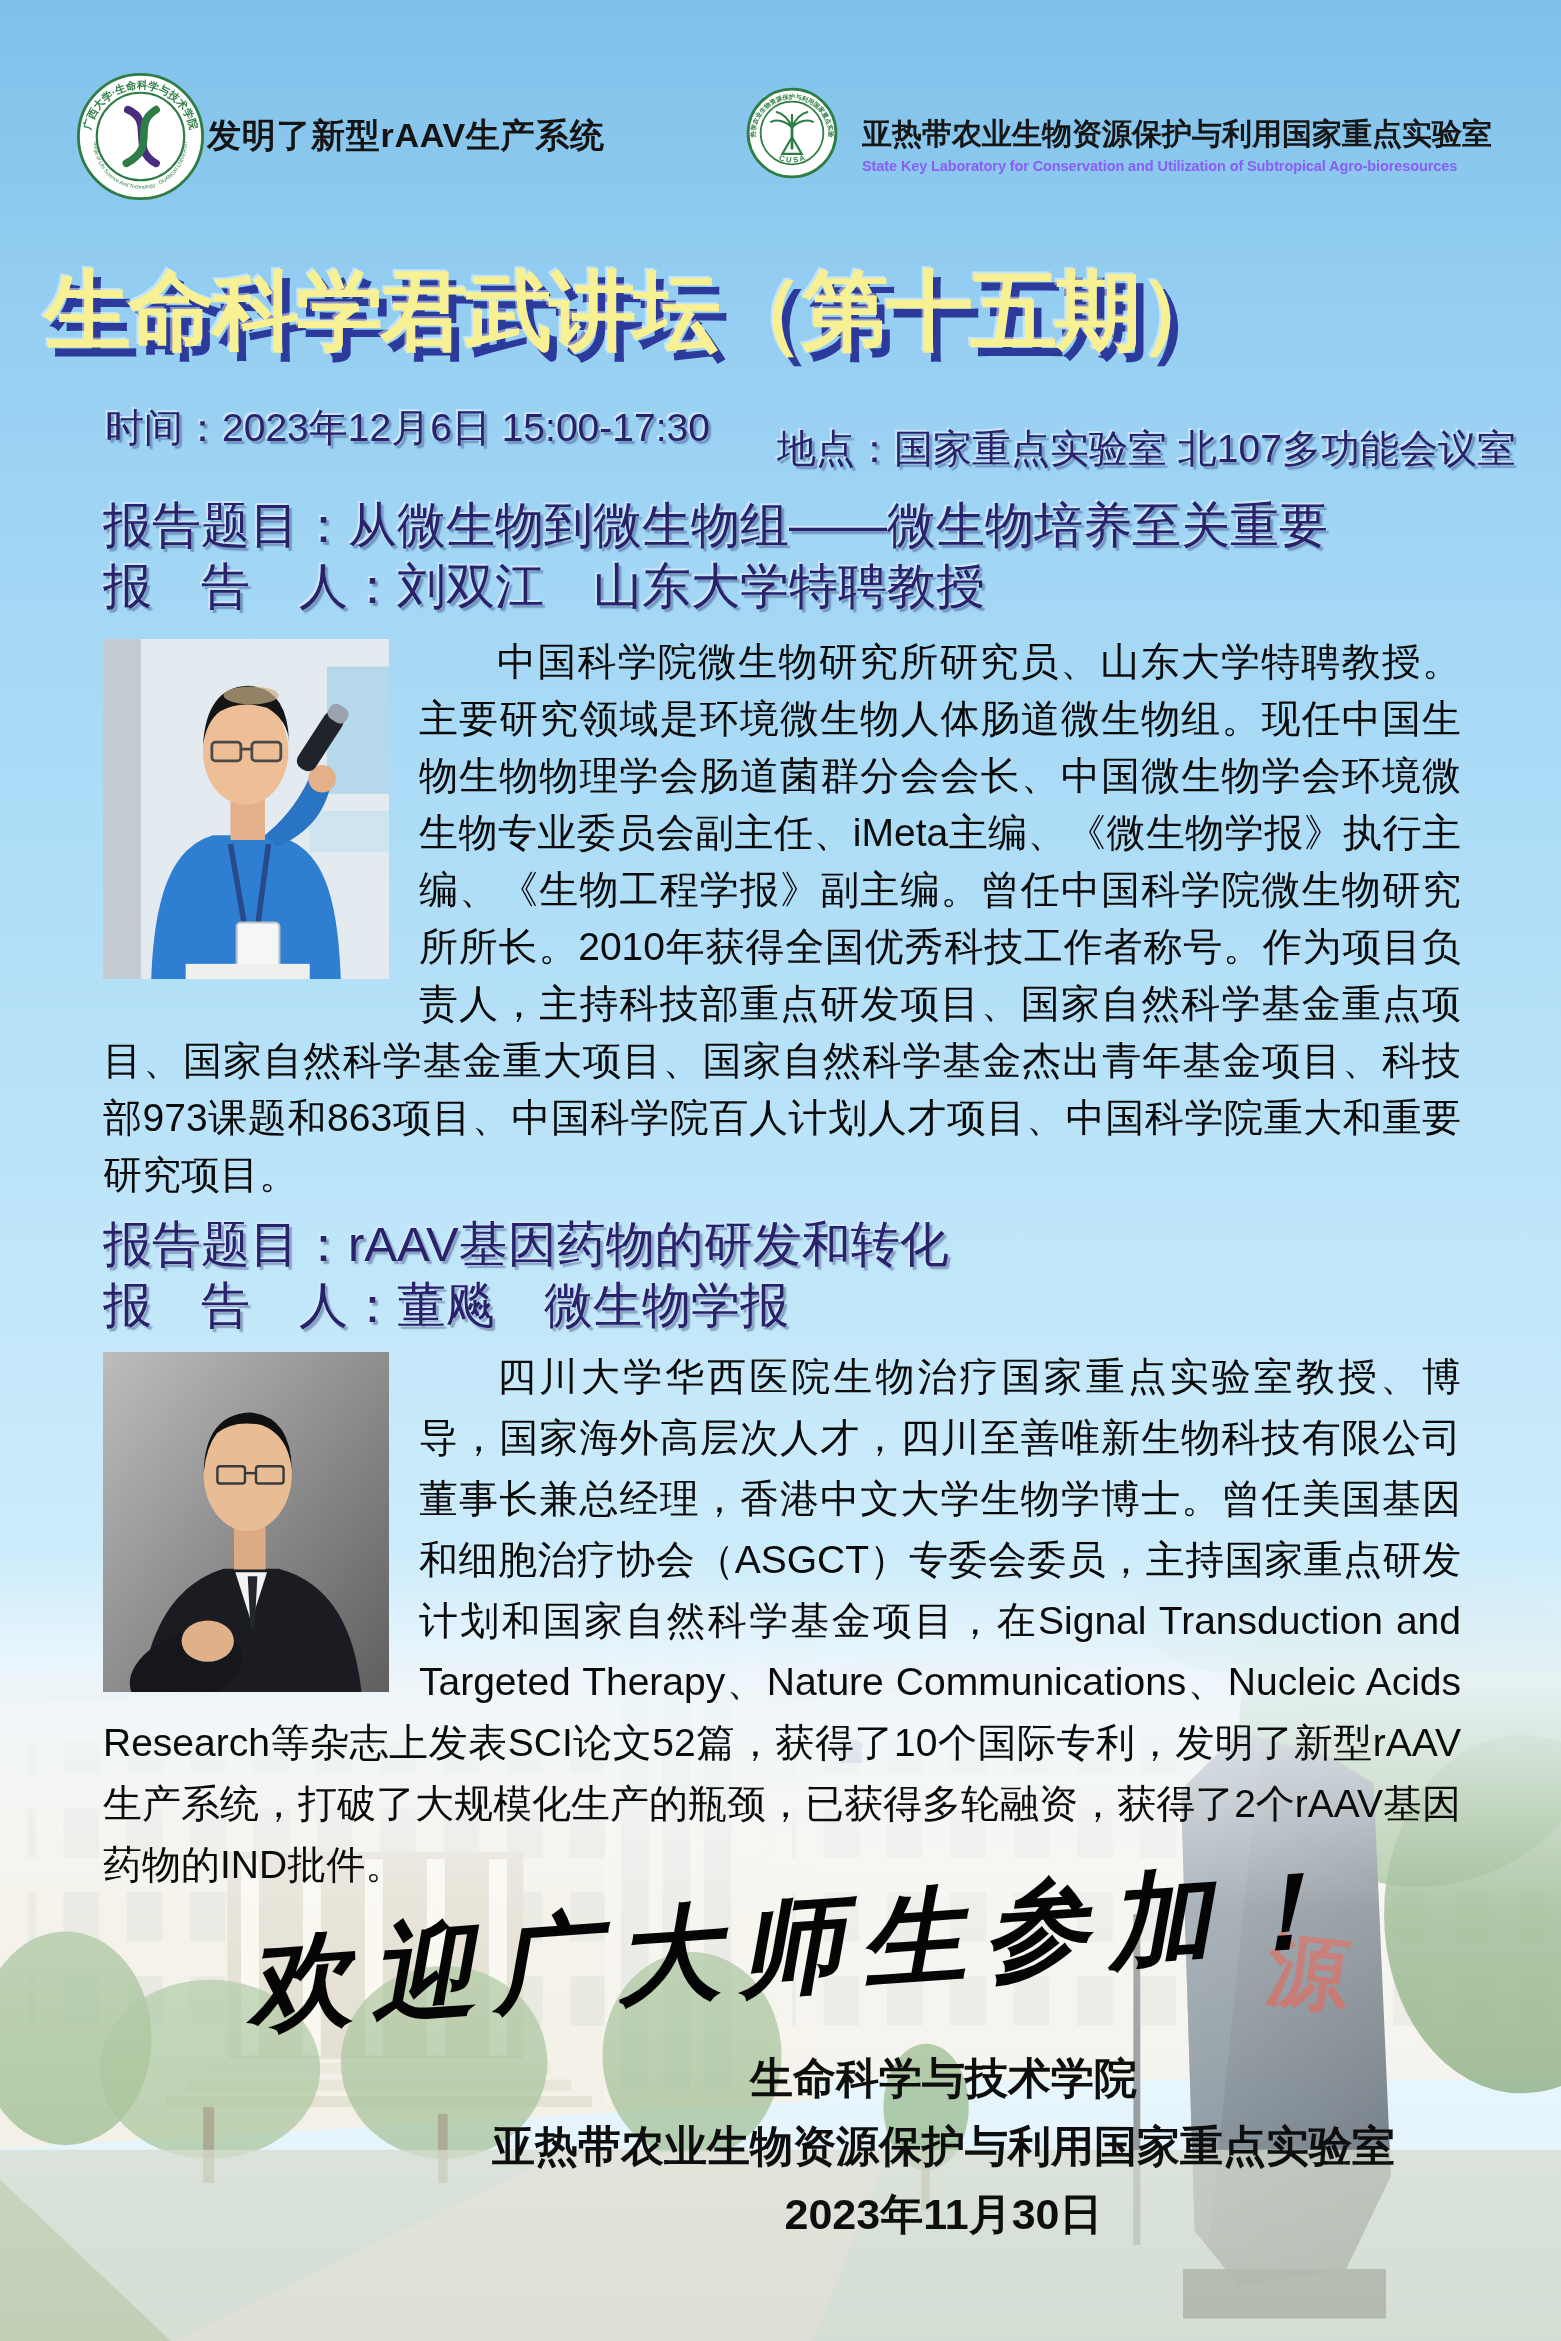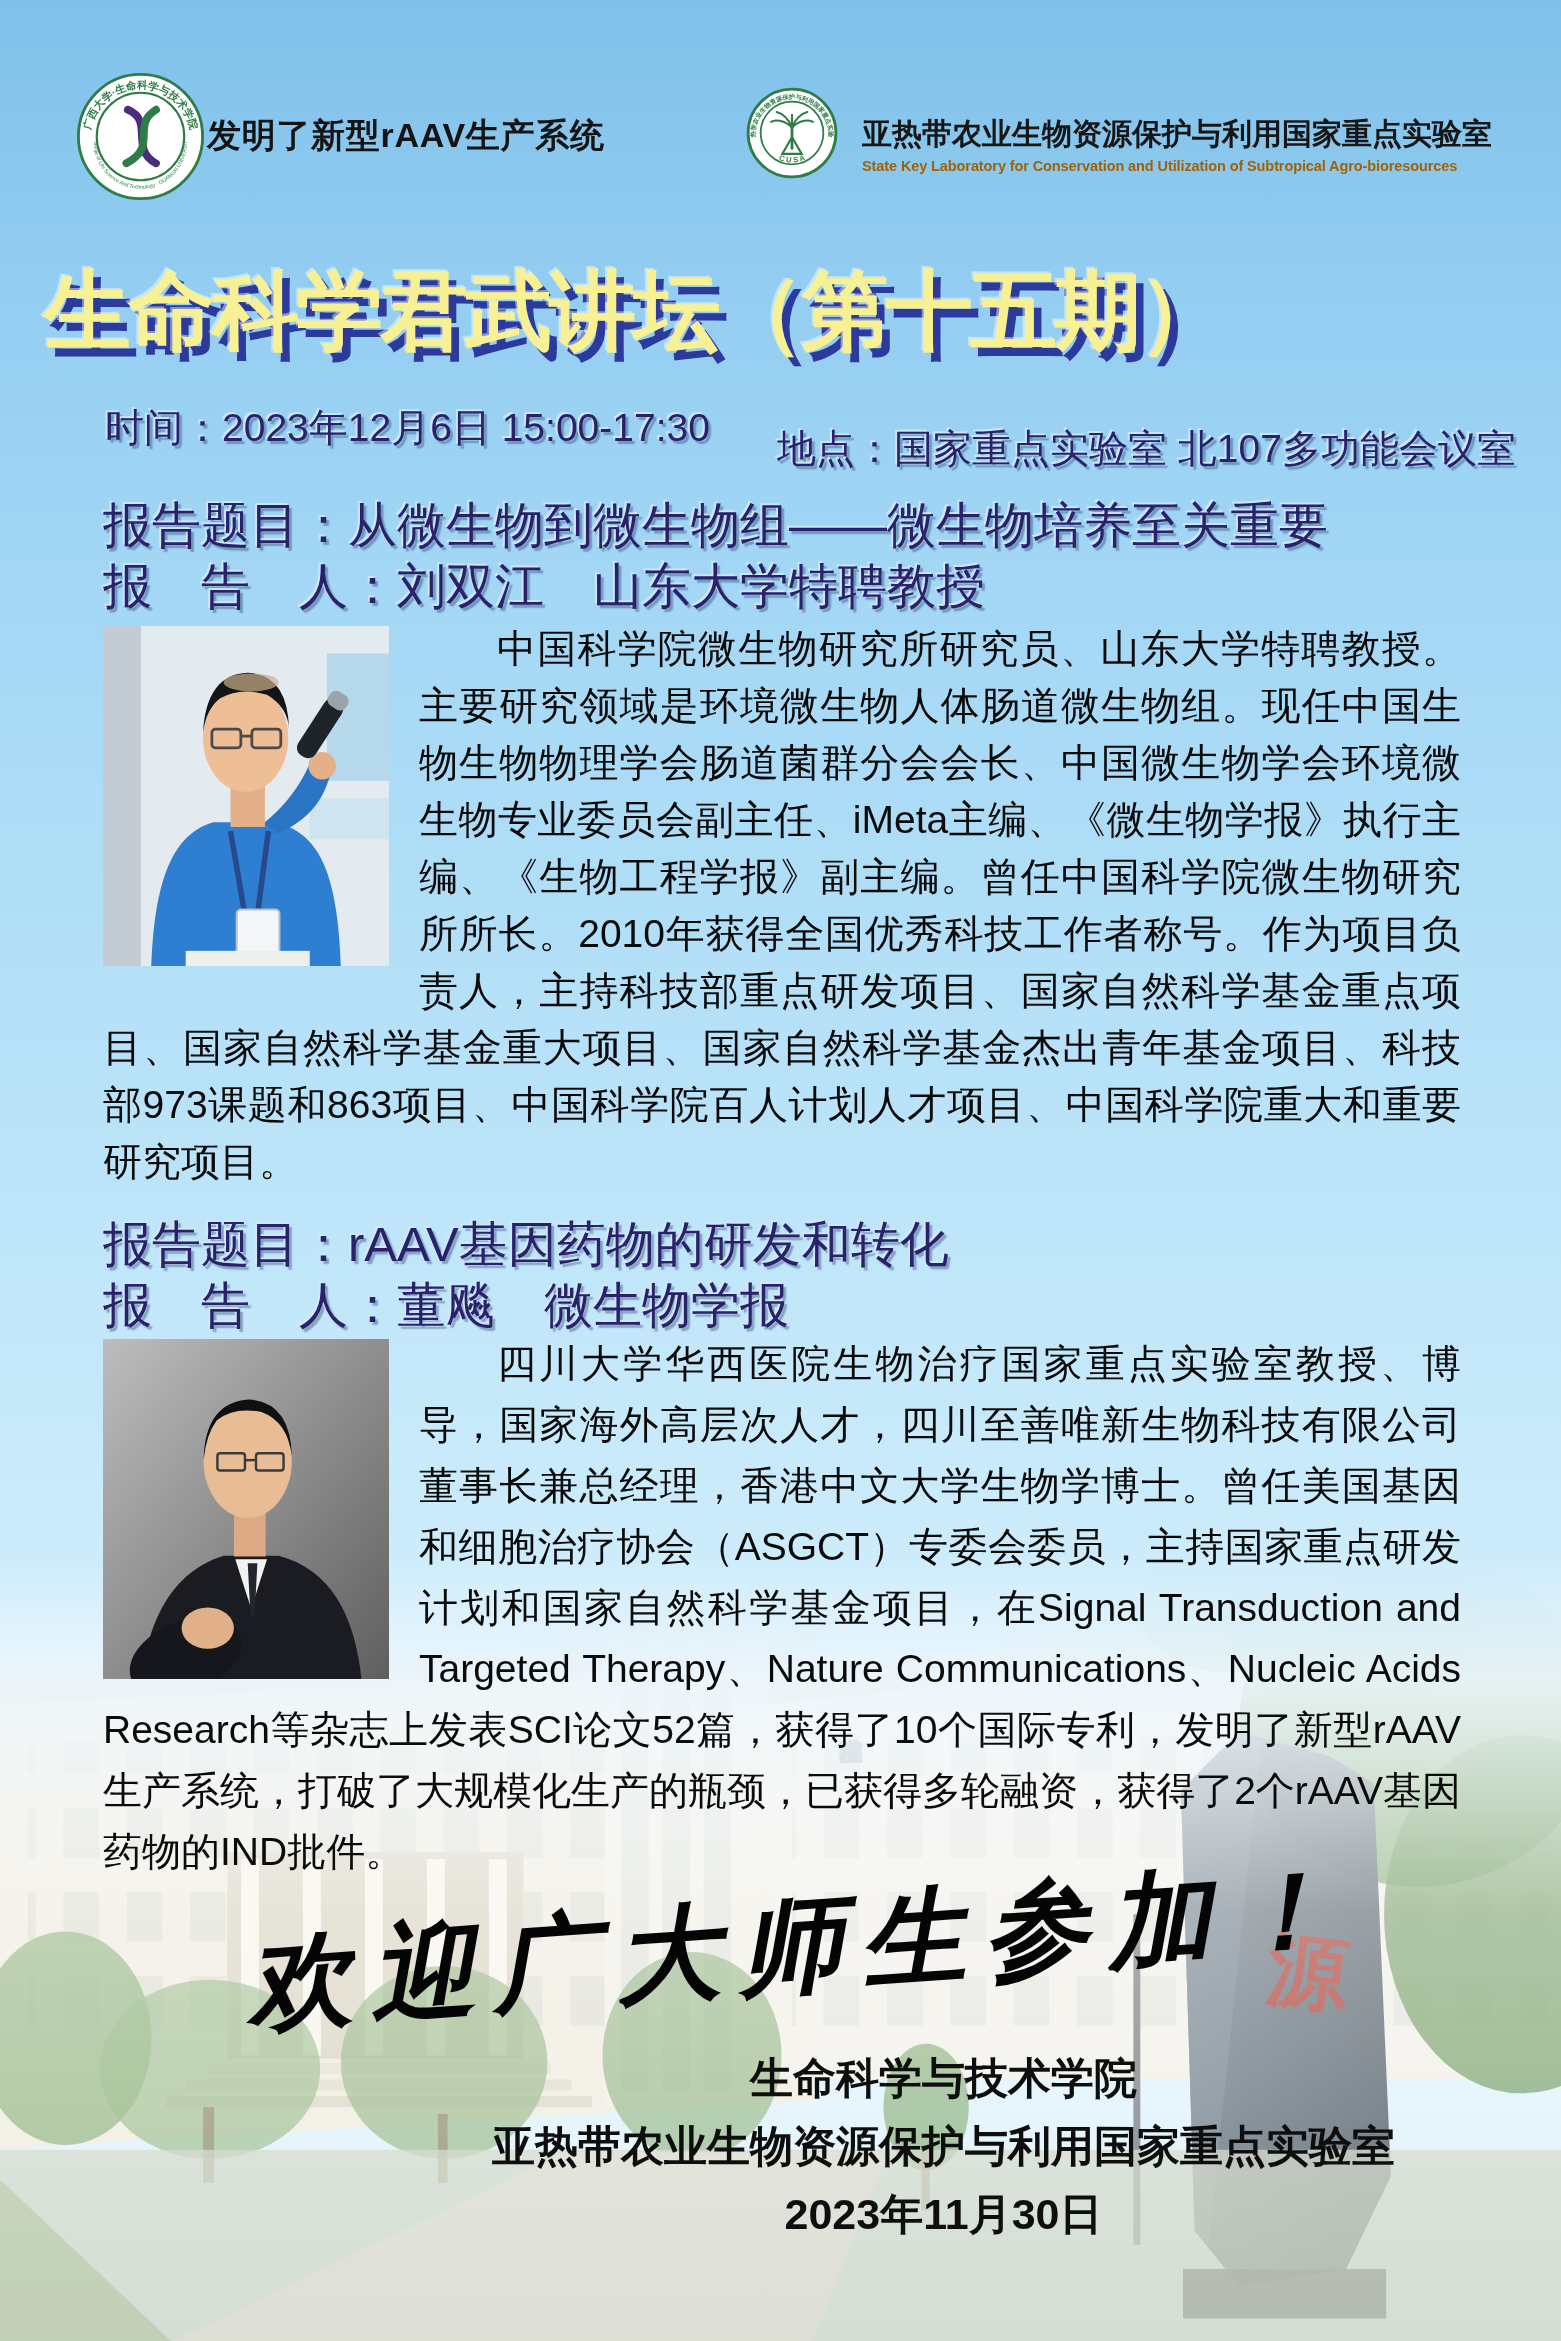--- a/index.html
+++ b/index.html
@@ -8,37 +8,37 @@
     font-family:"Liberation Sans",sans-serif;
     background:linear-gradient(180deg,#7fc0e9 0%,#93cdf1 12%,#a3d7f5 25%,
       #b0def7 38%,#bce4f9 50%,#c6e9fa 60%,#cdecfb 67%,#d4effc 100%);
   }
   .abs{position:absolute;}
   
   .logo-left{left:77px;top:73px;width:127px;height:127px;}
   .hdr-title-left{left:207px;top:113px;font-size:34px;font-weight:bold;color:#141414;letter-spacing:0.7px;}
   .logo-right{left:746px;top:87px;width:92px;height:92px;}
   .hdr-title-right{left:862px;top:114px;font-size:30px;font-weight:bold;color:#161616;}
-  .hdr-sub-right{left:862px;top:158px;font-size:14.5px;font-weight:bold;color:#a16207;letter-spacing:-0.1px;}
+  .hdr-sub-right{left:862px;top:158px;font-size:14.5px;font-weight:bold;color:#8b5cf6;letter-spacing:-0.1px;}
   
   .main-title{left:0;top:253px;width:1501px;text-align:left;
     font-size:87px;font-weight:bold;letter-spacing:-2.8px;color:#f8f193;
     text-shadow:-2.1px -2.1px 0 rgba(255,255,255,0.45), 7.6px 9px 0 #2c3a9c;padding-left:44px;}
   
   .navy{color:#29226b;font-weight:normal;
     text-shadow:-2.1px -2.1px 0 rgba(207,233,250,0.9), 2.8px 3.4px 1.4px rgba(25,30,90,0.35);}
   .info-time{left:105px;top:401px;font-size:39px;}
   .info-venue{left:777px;top:401px;font-size:39px;margin-top:21px;}
   
   .talk-line{left:103px;font-size:49px;line-height:48px;}
   .t1a{top:501px;} .t1b{top:562px;text-align:right;}
   .t2a{top:1220px;} .t2b{top:1281px;}
   
   .bio{left:103px;width:1358px;font-size:39px;color:#0b0b0b;text-align:justify;
-    text-indent:2em;z-index:2;}
+    text-indent:2em;z-index:2;margin-top:13px;}
   .bio1{top:620px;line-height:57px;}
   .bio2{top:1333px;line-height:61px;}
   .photo{float:left;width:286px;height:340px;margin:5.5px 30px 13.8px 0;display:block;}
   .photo svg{width:100%;height:100%;display:block;}
   
   .campus{left:0;top:1556px;width:1561px;height:786px;z-index:0;}
   
   .welcome{left:193px;top:1877px;width:1212px;text-align:center;z-index:3;
     font-family:"DejaVu Serif",serif;font-style:italic;font-weight:bold;
     font-size:105px;letter-spacing:18px;color:#050505;transform:rotate(-4deg);}

